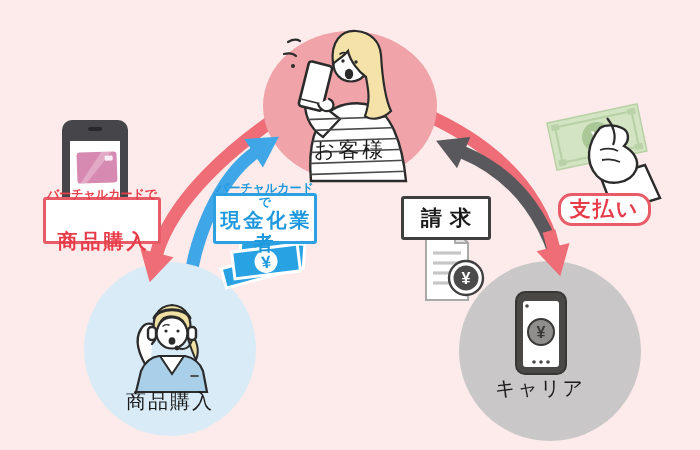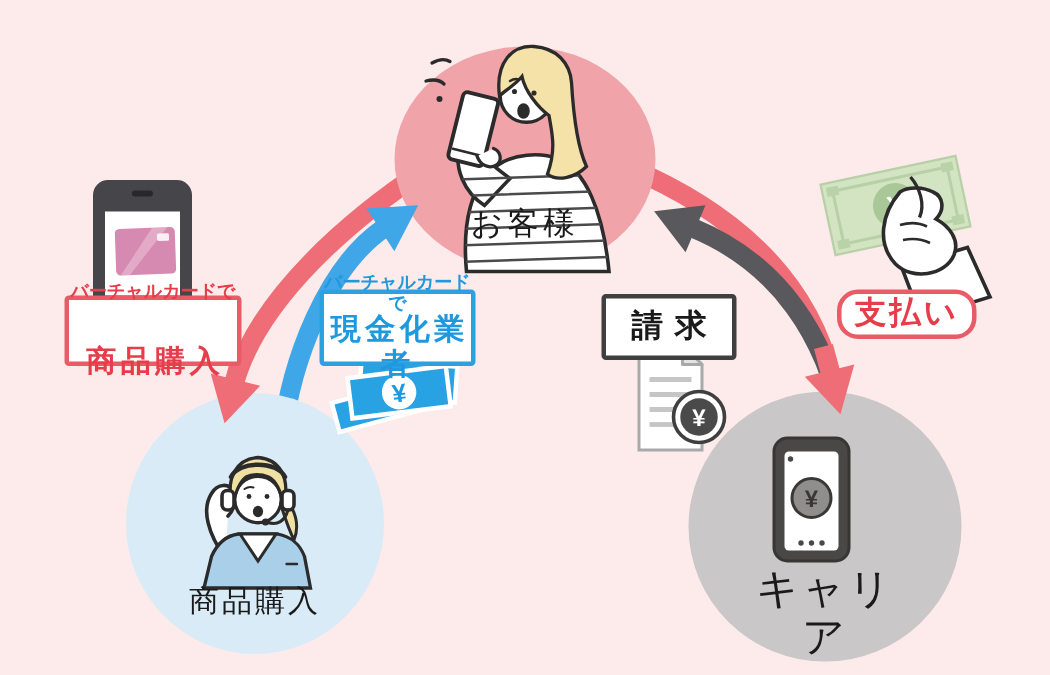--- a/index.html
+++ b/index.html
@@ -185,21 +185,21 @@
       <circle cx="541" cy="332" r="13" fill="#908d8d" stroke="#3a3737" stroke-width="2"></circle>
       <text x="541" y="338" font-size="16" class="yen-txt" fill="#3a3737">¥</text>
       <circle cx="534" cy="362" r="1.8" fill="#4a4747"></circle>
         <circle cx="541" cy="362" r="1.8" fill="#4a4747"></circle>
         <circle cx="548" cy="362" r="1.8" fill="#4a4747"></circle>
     </g>
   </svg>
 
   <div class="node-label" style="left:270px;top:138px;width:160px;font-size:21px;letter-spacing:3px;">お客様</div>
   <div class="node-label" style="left:85px;top:390px;width:170px;font-size:20px;letter-spacing:2px;">商品購入</div>
-  <div class="node-label" style="left:490px;top:377px;width:120px;font-size:28px;letter-spacing:2px;">
+  <div class="node-label" style="left:480px;top:377px;width:120px;font-size:20px;letter-spacing:2px;">
     <div>キャリア</div>
   </div>
 
   <div class="lbl red" style="left:43px;top:197px;width:118px;height:47px;gap:29px;">
     <div class="sub">バーチャルカードで</div>
     <div class="big">商品購入</div>
   </div>
   <div class="lbl blue" style="left:213px;top:193px;width:104px;height:51px;">
     <div class="sub">バーチャルカードで</div>
     <div class="big">現金化業者</div>

